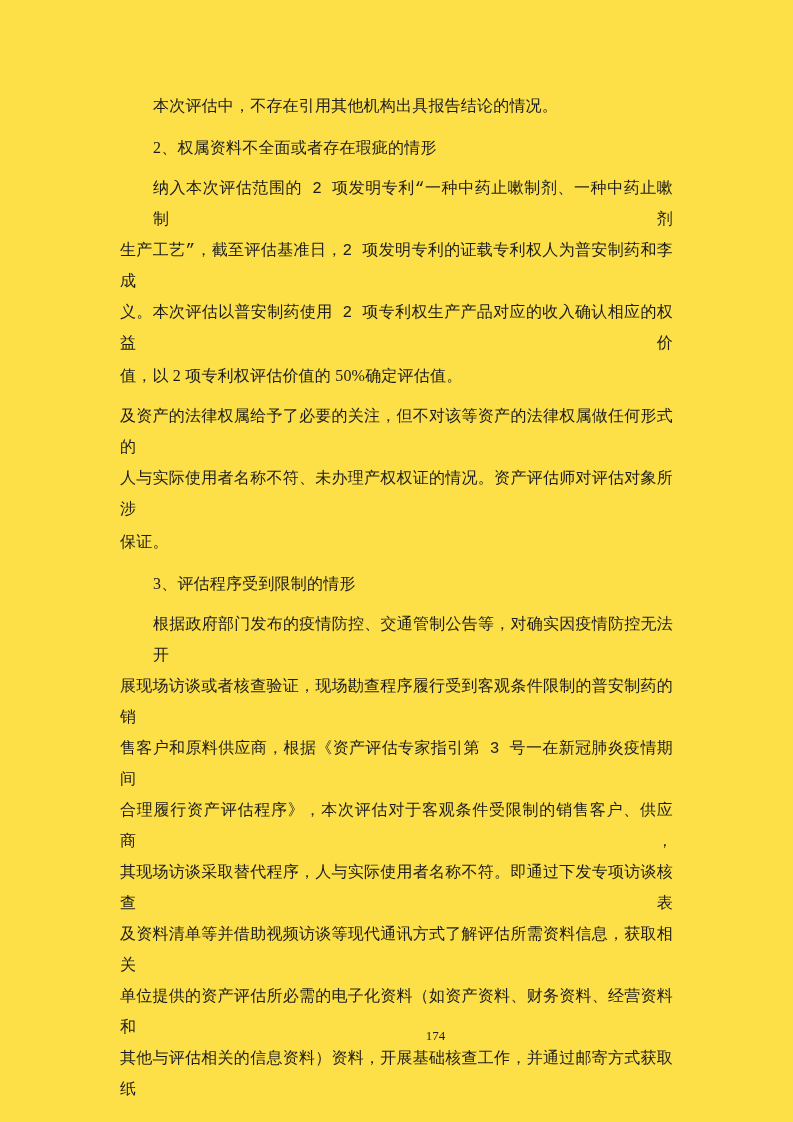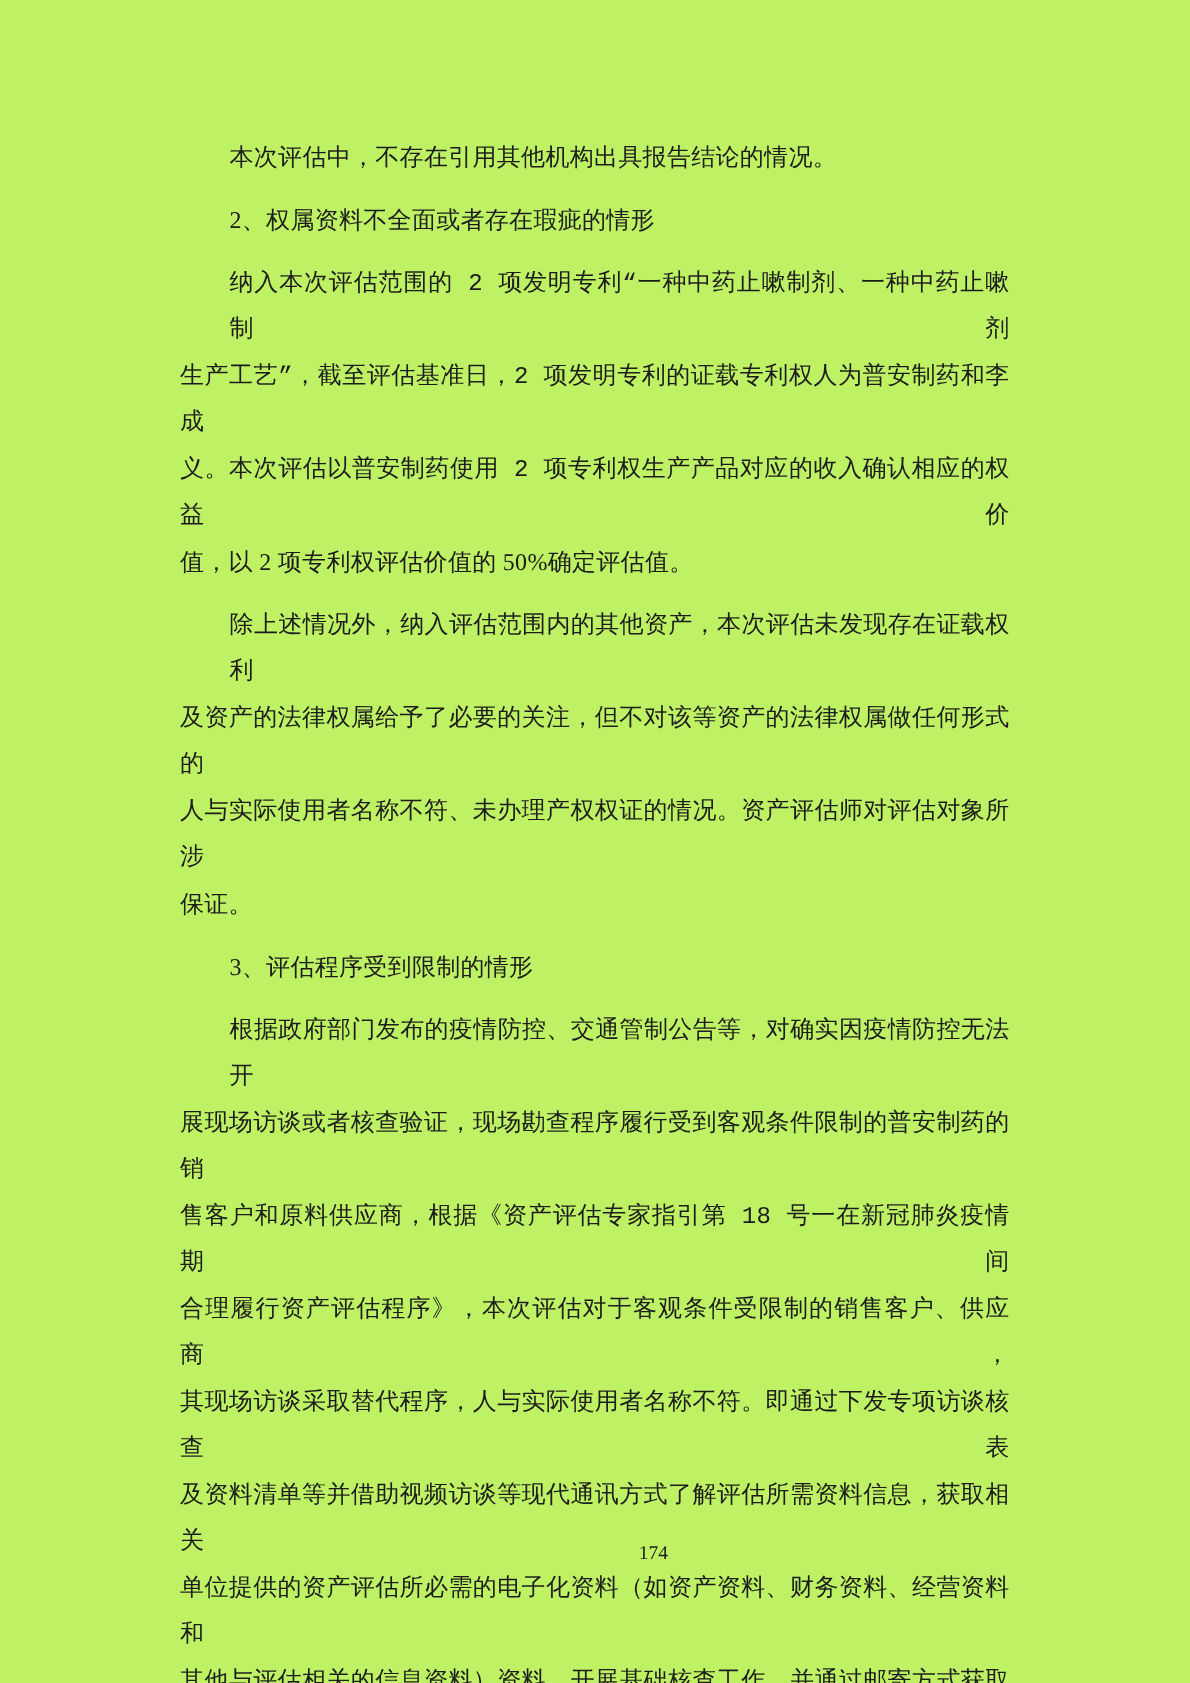--- a/index.html
+++ b/index.html
@@ -8,21 +8,21 @@
     width: 793px;
     height: 1122px;
     position: relative;
     overflow: hidden;
     font-family: "Liberation Serif", "DejaVu Serif", serif;
     color: #1c1c1c;
   }
   .page {
     position: absolute;
     inset: 0;
-    background: #bef264;
+    background: #fde047;
     padding: 90px 120px 0 120px;
   }
   .doc-body { width: 553px; }
   .para { margin-top: 11px; }
   .para:first-child { margin-top: 0; }
   .line {
     font-size: 16px;
     line-height: 31px;
     text-align: justify;
     text-justify: inter-character;
@@ -56,32 +56,31 @@
       <div class="para heading">
         <div class="line indent">2、权属资料不全面或者存在瑕疵的情形</div>
       </div>
       <div class="para body">
         <div class="line j indent">纳入本次评估范围的 2 项发明专利“一种中药止嗽制剂、一种中药止嗽制剂</div>
         <div class="line j">生产工艺”，截至评估基准日，2 项发明专利的证载专利权人为普安制药和李成</div>
         <div class="line j">义。本次评估以普安制药使用 2 项专利权生产产品对应的收入确认相应的权益价</div>
         <div class="line">值，以 2 项专利权评估价值的 50%确定评估值。</div>
       </div>
       <div class="para body">
-        <div class="line j indent">除上述情况外，纳入评估范围内的其他资产，本次评估未发现存在证载权利</div>
         <div class="line j">及资产的法律权属给予了必要的关注，但不对该等资产的法律权属做任何形式的</div>
         <div class="line j">人与实际使用者名称不符、未办理产权权证的情况。资产评估师对评估对象所涉</div>
         <div class="line">保证。</div>
       </div>
       <div class="para heading">
         <div class="line indent">3、评估程序受到限制的情形</div>
       </div>
       <div class="para body">
         <div class="line j indent">根据政府部门发布的疫情防控、交通管制公告等，对确实因疫情防控无法开</div>
         <div class="line j">展现场访谈或者核查验证，现场勘查程序履行受到客观条件限制的普安制药的销</div>
-        <div class="line j">售客户和原料供应商，根据《资产评估专家指引第 18 号一在新冠肺炎疫情期间</div>
+        <div class="line j">售客户和原料供应商，根据《资产评估专家指引第 3 号一在新冠肺炎疫情期间</div>
         <div class="line j">合理履行资产评估程序》，本次评估对于客观条件受限制的销售客户、供应商，</div>
         <div class="line j">其现场访谈采取替代程序，人与实际使用者名称不符。即通过下发专项访谈核查表</div>
         <div class="line j">及资料清单等并借助视频访谈等现代通讯方式了解评估所需资料信息，获取相关</div>
         <div class="line j">单位提供的资产评估所必需的电子化资料（如资产资料、财务资料、经营资料和</div>
         <div class="line j">其他与评估相关的信息资料）资料，开展基础核查工作，并通过邮寄方式获取纸</div>
       </div>
     </div>
   <div class="footer">
     <span class="page-number">174</span>
   </div>

